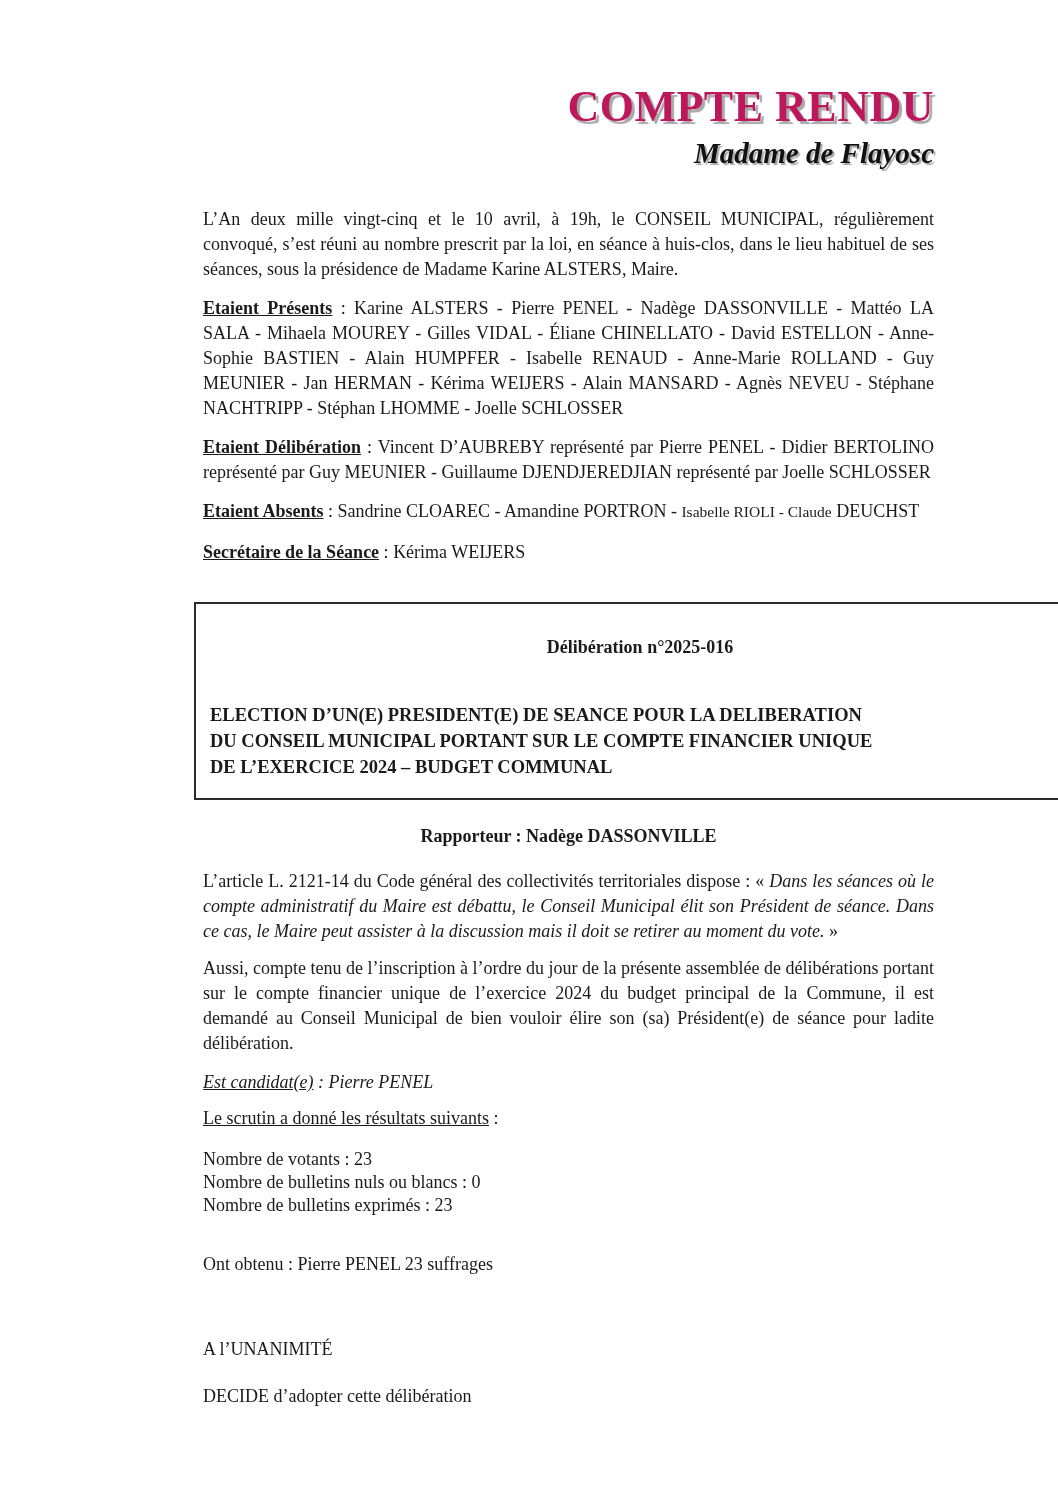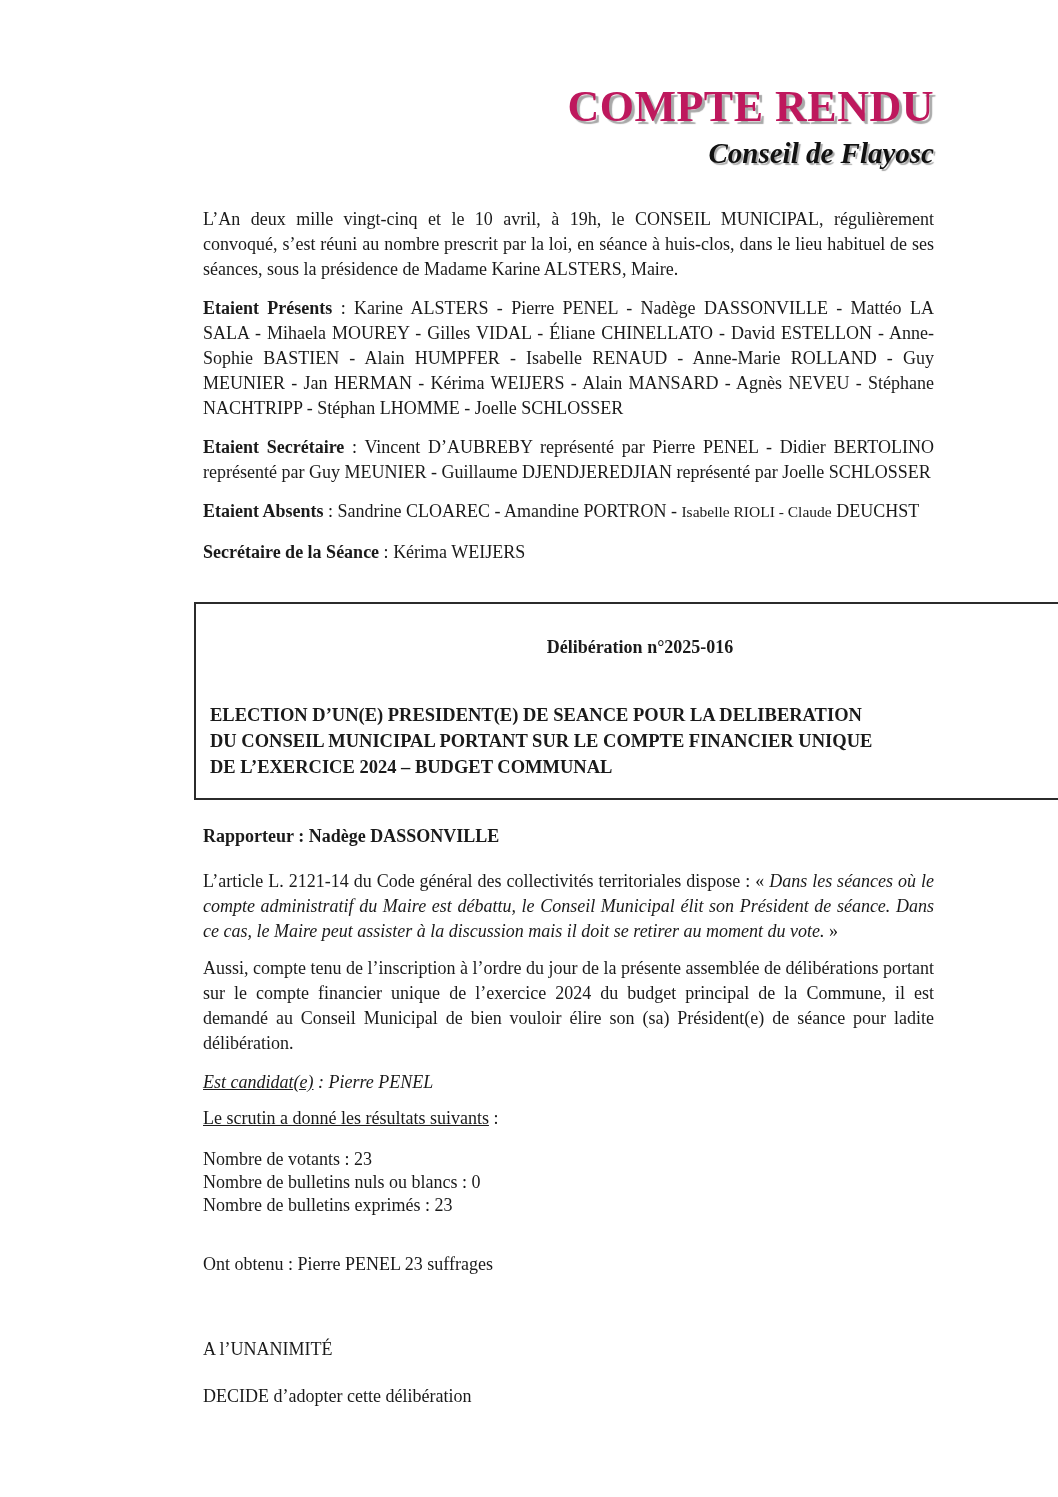--- a/index.html
+++ b/index.html
@@ -45,20 +45,21 @@
     text-shadow: 2px 2px 1px #a8a8a8;
   }
   
   .para {
     margin: 0;
     line-height: 25px;
   }
   .justify { text-align: justify; }
   .lbl {
     font-weight: bold;
+    text-decoration: underline;
   }
   .ulbl { text-decoration: underline; }
   .small-names { font-size: 15.5px; }
 
   .intro        { margin-top: 38px; }
   .presents     { margin-top: 14px; }
   .represented  { margin-top: 14px; }
   .absents      { margin-top: 14px; }
   .secretary    { margin-top: 16px; }
 
@@ -79,47 +80,47 @@
     line-height: 25px;
   }
   .delib-title {
     margin-top: 42px;
     text-align: left;
     font-weight: bold;
     font-size: 18.5px;
     line-height: 26px;
   }
 
-  .rapporteur   { margin-top: 24px; font-weight: bold; }
+  .rapporteur   { margin-top: 24px; font-weight: bold; text-align: center; }
   .article      { margin-top: 20px; }
   .article-quote { font-style: italic; }
   .aussi        { margin-top: 12px; }
   .candidate    { margin-top: 14px; font-style: italic; }
   .scrutin      { margin-top: 11px; }
   .results      { margin-top: 17px; }
   .results .para { line-height: 23px; }
   .obtained     { margin-top: 35px; }
   .unanimity    { margin-top: 60px; }
   .decision     { margin-top: 22px; }
 </style>
 </head>
 <body>
 
 <div class="page">
 
   <header>
     <h1 class="doc-title">COMPTE RENDU</h1>
-    <div class="doc-subtitle">Conseil de Flayosc</div>
+    <div class="doc-subtitle">Madame de Flayosc</div>
   </header>
 
   <p class="para justify intro">L’An deux mille vingt-cinq et le 10 avril, à 19h, le CONSEIL MUNICIPAL, régulièrement convoqué, s’est réuni au nombre prescrit par la loi, en séance à huis-clos, dans le lieu habituel de ses séances, sous la présidence de Madame Karine ALSTERS, Maire.</p>
 
   <p class="para justify presents"><span class="lbl">Etaient Présents</span><span> : </span><span>Karine ALSTERS - Pierre PENEL - Nadège DASSONVILLE - Mattéo LA SALA - Mihaela MOUREY - Gilles VIDAL - Éliane CHINELLATO - David ESTELLON - Anne-Sophie BASTIEN - Alain HUMPFER - Isabelle RENAUD - Anne-Marie ROLLAND - Guy MEUNIER - Jan HERMAN - Kérima WEIJERS - Alain MANSARD - Agnès NEVEU - Stéphane NACHTRIPP - Stéphan LHOMME - Joelle SCHLOSSER</span></p>
 
-  <p class="para justify represented"><span class="lbl">Etaient Secrétaire</span><span> : </span><span>Vincent D’AUBREBY représenté par Pierre PENEL - Didier BERTOLINO représenté par Guy MEUNIER - Guillaume DJENDJEREDJIAN représenté par Joelle SCHLOSSER</span></p>
+  <p class="para justify represented"><span class="lbl">Etaient Délibération</span><span> : </span><span>Vincent D’AUBREBY représenté par Pierre PENEL - Didier BERTOLINO représenté par Guy MEUNIER - Guillaume DJENDJEREDJIAN représenté par Joelle SCHLOSSER</span></p>
 
   <p class="para justify absents"><span class="lbl">Etaient Absents</span><span> : </span><span>Sandrine CLOAREC - Amandine PORTRON - </span><span class="small-names">Isabelle RIOLI - Claude</span><span> DEUCHST</span></p>
 
   <p class="para secretary"><span class="lbl">Secrétaire de la Séance</span><span> : </span><span>Kérima WEIJERS</span></p>
 
   <div class="delib-box">
     <p class="delib-number">Délibération n°2025-016</p>
     <div class="delib-title">
       <div>ELECTION D’UN(E) PRESIDENT(E) DE SEANCE POUR LA DELIBERATION</div>
       <div>DU CONSEIL MUNICIPAL PORTANT SUR LE COMPTE FINANCIER UNIQUE</div>

